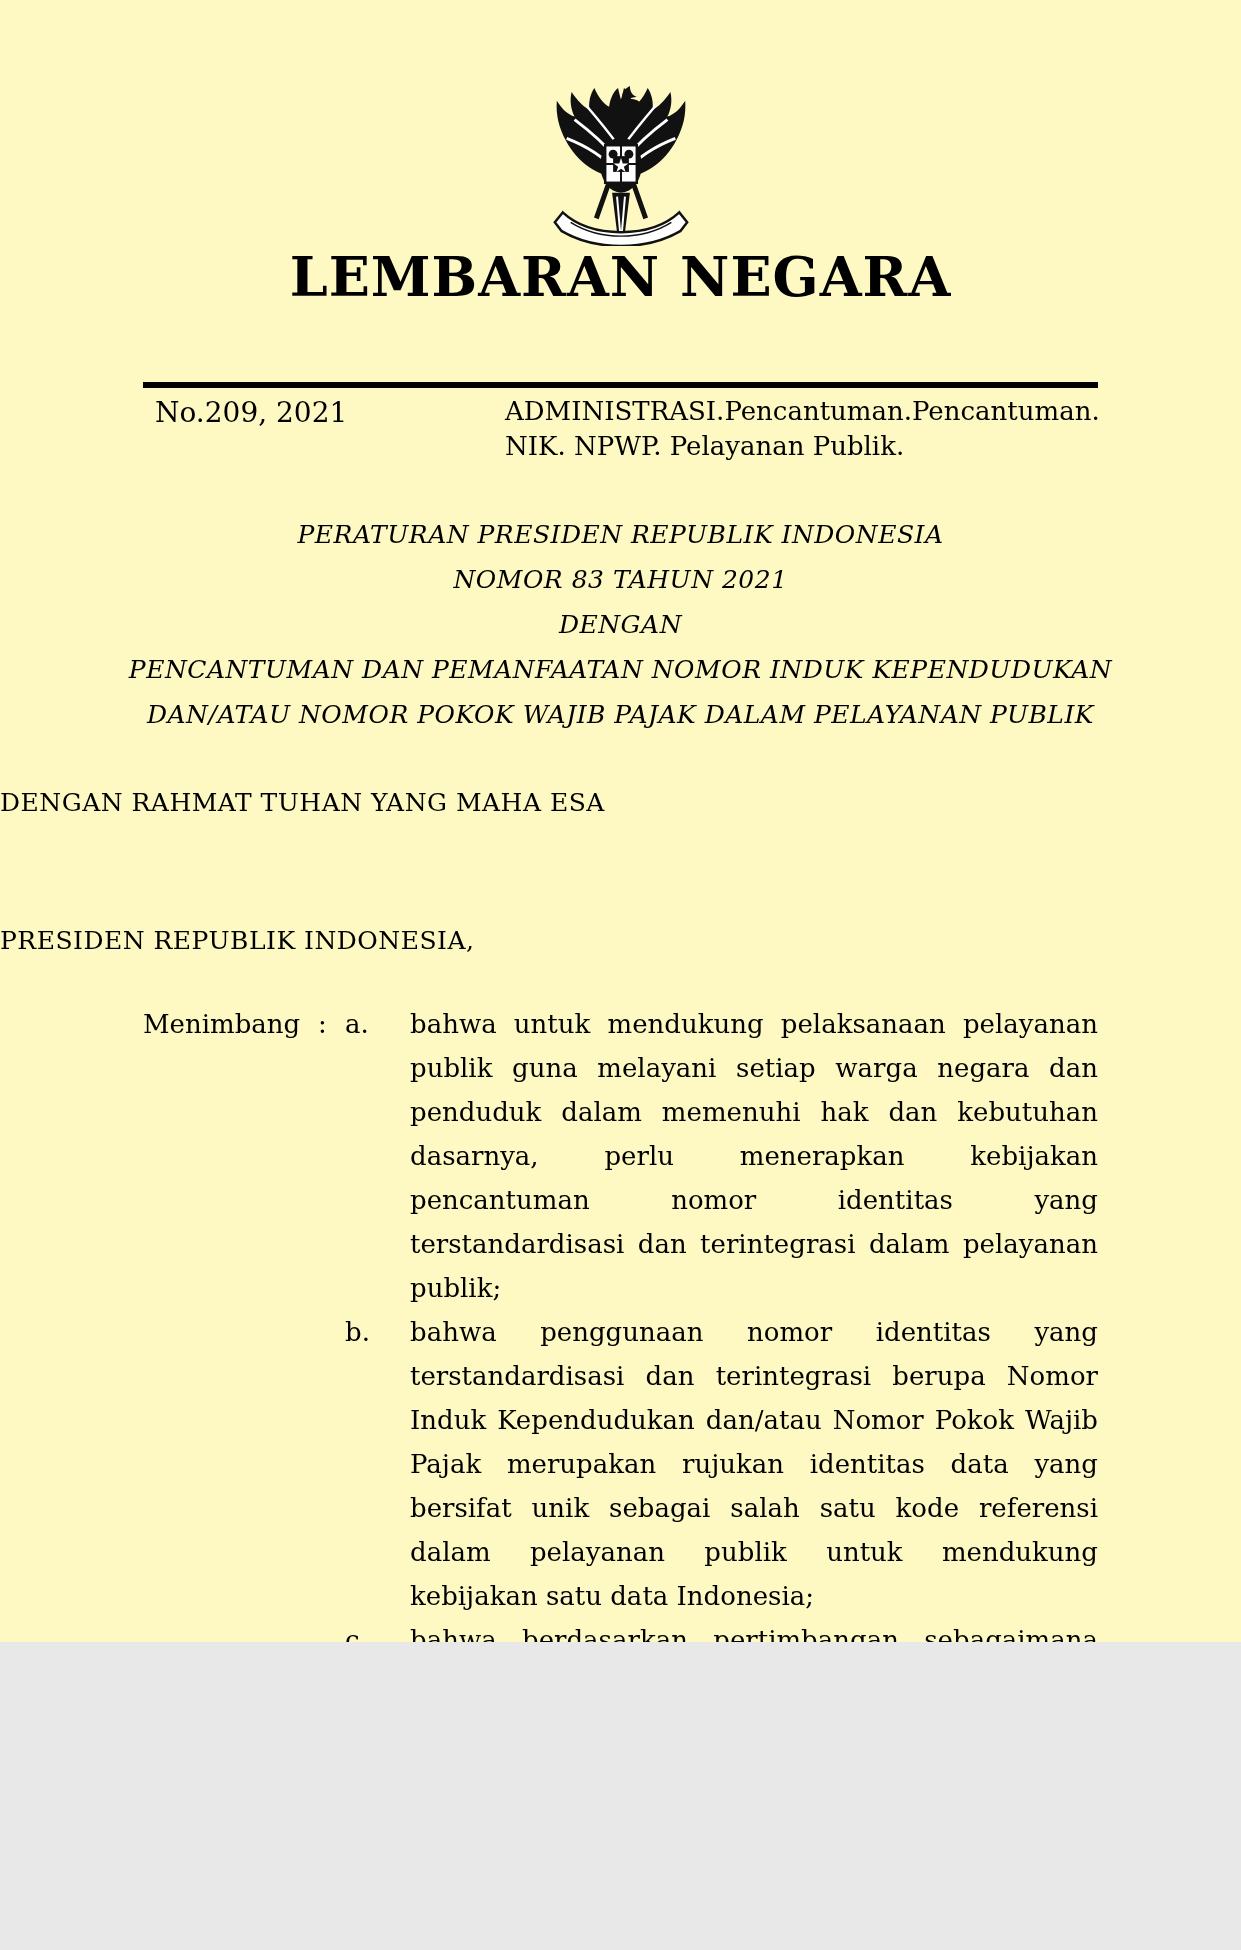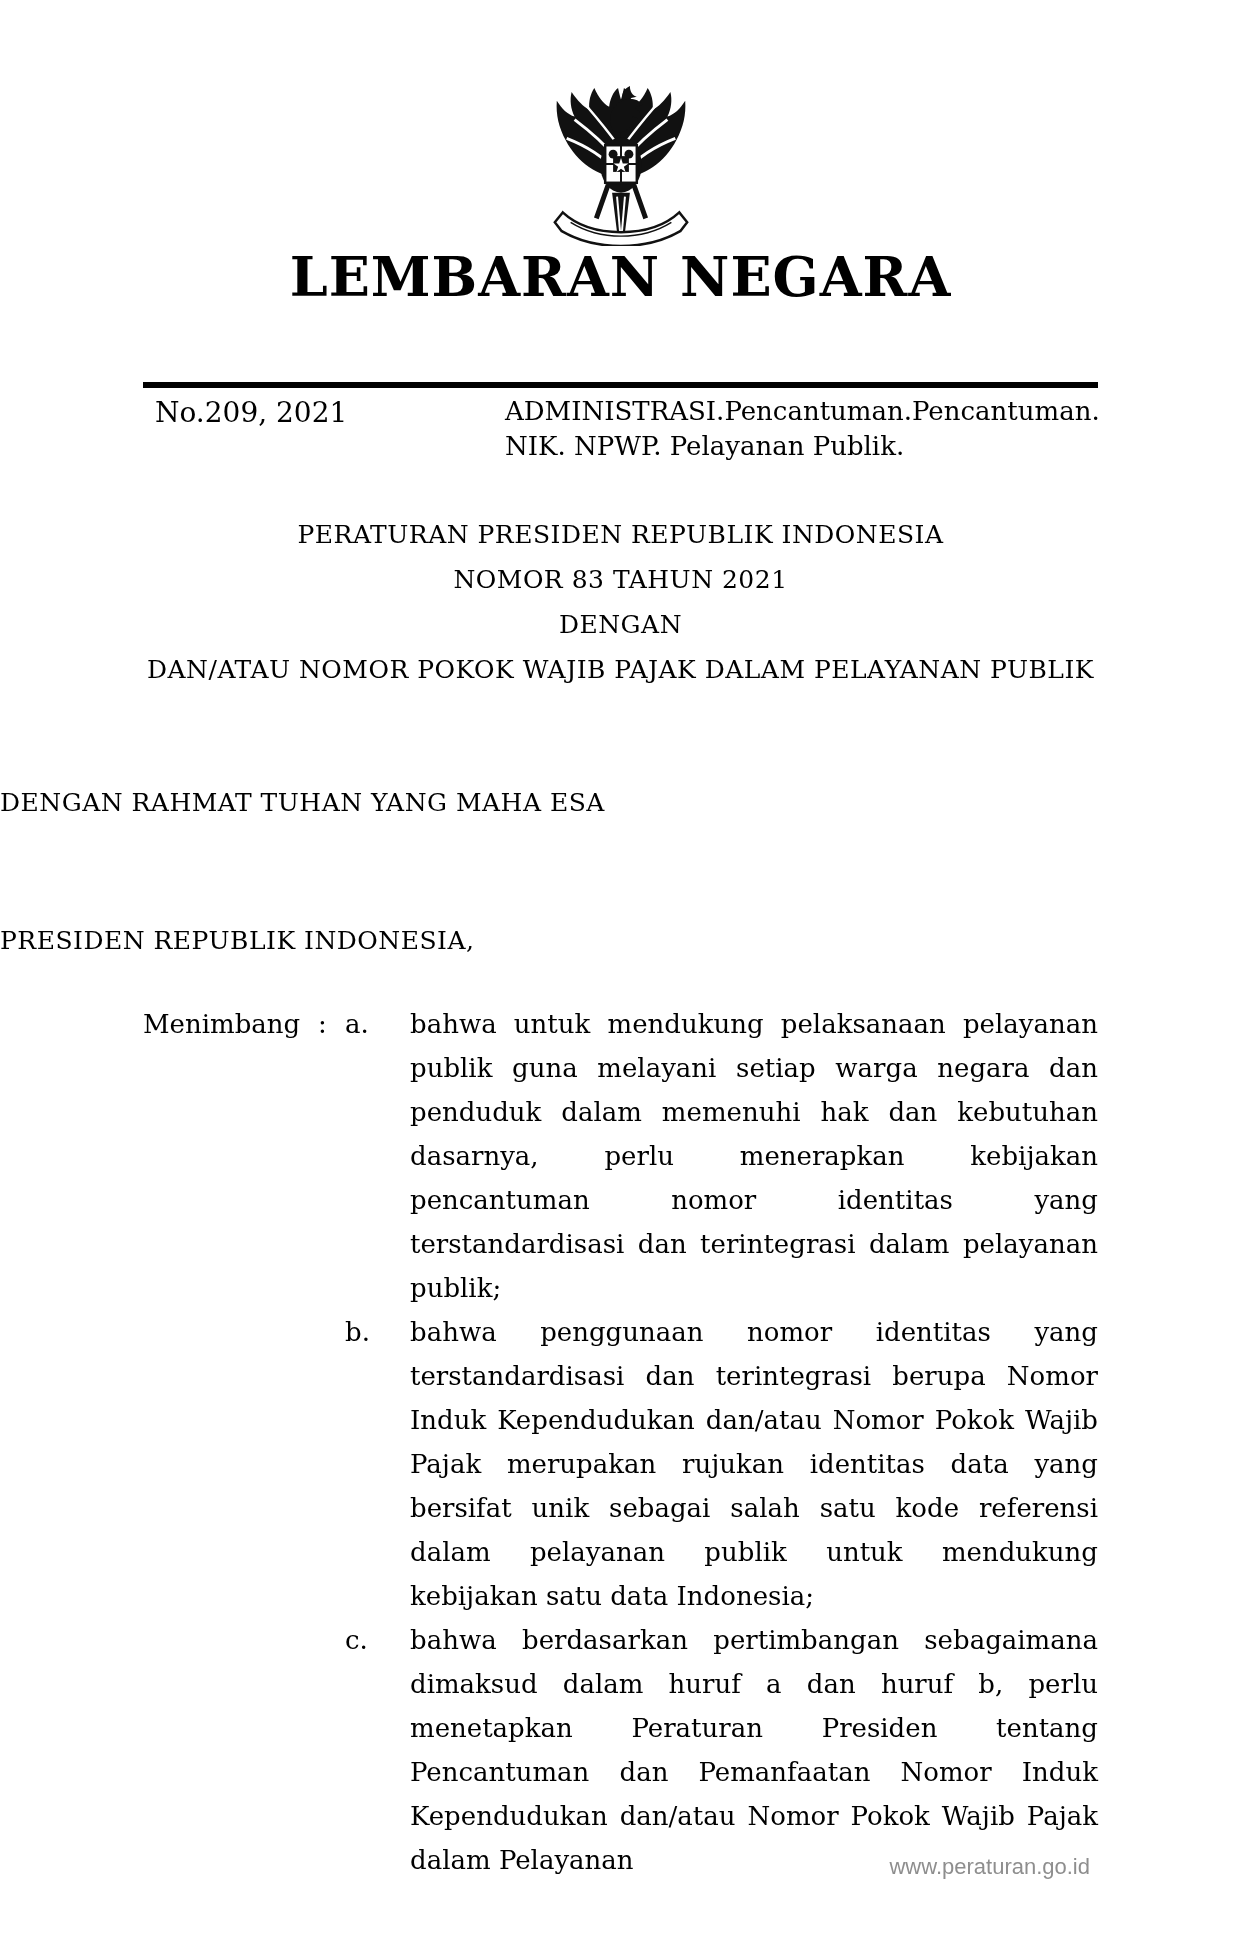--- a/index.html
+++ b/index.html
@@ -1,34 +1,34 @@
 <!DOCTYPE html>
 <html><head>
 <meta charset="utf-8">
 <style>
   html,body { margin:0; padding:0; background:#e8e8e8; }
   .page {
-    position:relative; width:1241px; height:1950px; margin:0 auto;
-    background:#ffffff; color:#000; font-family:"DejaVu Serif", serif;
+    position:relative; width:1241px; height:1642px; margin:0 auto;
+    background:#fef9c3; color:#000; font-family:"DejaVu Serif", serif;
     overflow:hidden;
   }
   .emblem { position:absolute; top:84px; left:50%; transform:translateX(-50%); width:152px; height:162px; }
   .masthead {
     position:absolute; top:246px; left:0; width:100%;
     text-align:center; font-weight:bold; font-size:54px; line-height:62px; letter-spacing:1px;
   }
   .rule { position:absolute; top:382px; left:143px; width:955px; height:6px; background:#000; }
   .header-row { position:absolute; top:394px; left:143px; width:955px; font-size:26px; }
   .issue { position:absolute; left:12px; top:2px; font-size:28px; white-space:nowrap; }
   .subject { position:absolute; left:362px; top:0; width:593px; line-height:35px; }
   .subject-line1 { display:flex; }
   .subject-line1 span { white-space:nowrap; }
   .doc-title {
     position:absolute; top:512px; left:0; width:100%;
-    text-align:center; font-size:25px; line-height:45px; letter-spacing:0.5px;
+    text-align:center; font-size:25px; line-height:45px; letter-spacing:0.5px;font-style:italic;
   }
   .doc-title div { white-space:nowrap; }
   .invocation, .authority {
     position:absolute; left:0; width:100%; text-align:left;
     font-size:25px; letter-spacing:0.5px; white-space:nowrap;
   }
   .invocation { top:788px; }
   .authority  { top:878px;margin-top:48px; }
   .considering {
     position:absolute; top:1002px; left:143px; width:955px;
@@ -103,20 +103,21 @@
         <span>Pencantuman.</span>
       </div>
       <div class="subject-line2">NIK. NPWP. Pelayanan Publik.</div>
     </div>
   </div>
 
   <div class="doc-title">
     <div>PERATURAN PRESIDEN REPUBLIK INDONESIA</div>
     <div>NOMOR 83 TAHUN 2021</div>
     <div>DENGAN</div>
+    <div>PENCANTUMAN DAN PEMANFAATAN NOMOR INDUK KEPENDUDUKAN</div>
     <div>DAN/ATAU NOMOR POKOK WAJIB PAJAK DALAM PELAYANAN PUBLIK</div>
   </div>
 
   <div class="invocation">DENGAN RAHMAT TUHAN YANG MAHA ESA</div>
   <div class="authority">PRESIDEN REPUBLIK INDONESIA,</div>
 
   <div class="considering">
     <div class="c-label">Menimbang</div>
     <div class="c-colon">:</div>
     <div class="c-letter">a.</div>

